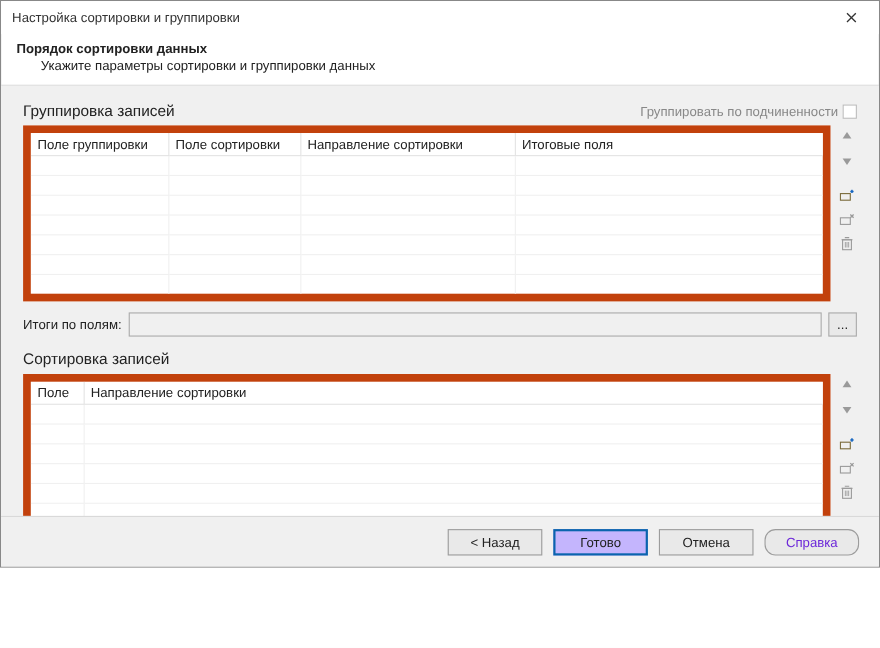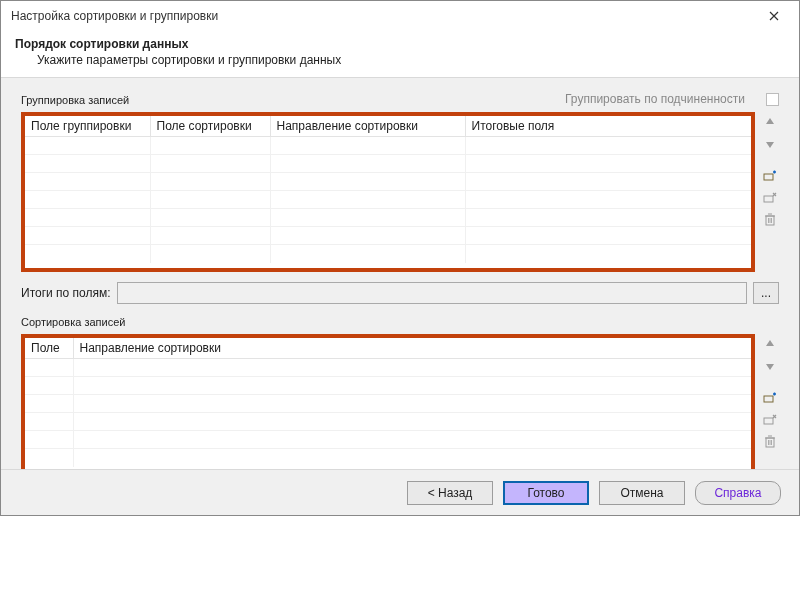--- a/index.html
+++ b/index.html
@@ -66,50 +66,50 @@
     flex: 1;
     background: #f0f0f0;
     padding: 14px 20px 8px 20px;
     display: flex;
     flex-direction: column;
     gap: 6px;
     overflow: hidden;
   }
 
   .section-label {
-    font-size: 11px;
+    font-size: 14px;
     color: #222;
   }
 
   .top-row {
     display: flex;
     align-items: flex-end;
     justify-content: space-between;
   }
   .chk-sub {
     display: flex;
     align-items: center;
-    gap: 21px;
+    gap: 4px;
     color: #888;
     font-size: 12px;
   }
   .chk-box {
     width: 13px; height: 13px;
     border: 1px solid #bcbcbc;
     background: #fff;
   }
 
   .grid-row {
     display: flex;
     gap: 6px;
     align-items: stretch;
   }
   .grid-wrap {
     flex: 1;
-    border: 4px solid #c2410c;
+    border: 7px solid #c2410c;
     background: #fff;
     overflow: hidden;
   }
 
   table.grid {
     width: 100%;
     border-collapse: collapse;
     table-layout: fixed;
   }
   table.grid th {

